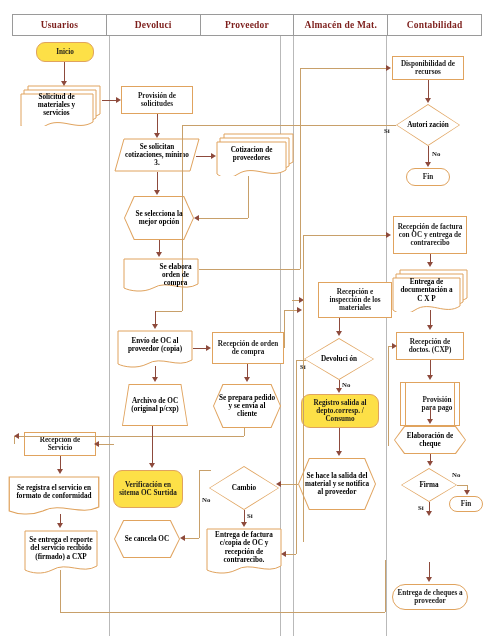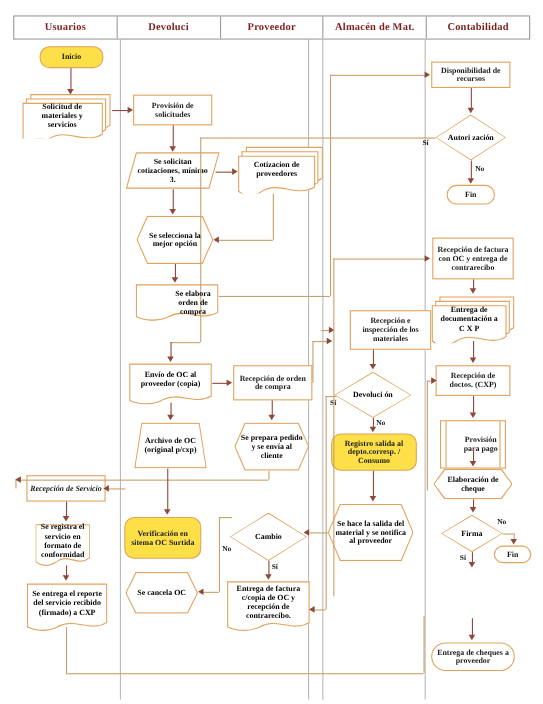--- a/index.html
+++ b/index.html
@@ -160,25 +160,25 @@
   </div>
 
   <div class="trw" style="left:122px;top:384px;width:66px;height:42px;">
     <div class="lbl">Archivo de OC (original p/cxp)</div>
   </div>
 
   <div class="hexw" style="left:213px;top:384px;width:68px;height:44px;">
     <div class="lbl">Se prepara pedido y se envía al cliente</div>
   </div>
 
-  <div class="node rect" style="left:24px;top:432px;width:72px;height:24px;font-style:italic;">
+  <div class="node rect" style="left:24px;top:432px;width:72px;height:24px;">
     <span>Recepción de Servicio</span>
   </div>
 
-  <div class="docw" style="left:32px;top:476px;width:50px;height:40px;">
+  <div class="docw" style="left:8px;top:476px;width:92px;height:40px;">
     <svg class="docsvg" viewBox="0 0 74 40" preserveAspectRatio="none">
       <path d="M1,1 H73 V31 C58,40 43,26 28,35 C18,40 7,38 1,35 Z" fill="#fff" stroke="#e0a35e" stroke-width="1"></path>
     </svg>
     <div class="lbl" style="bottom:8px;">Se registra el servicio en formato de conformidad</div>
   </div>
 
   <div class="docw" style="left:24px;top:530px;width:74px;height:46px;">
     <svg class="docsvg" viewBox="0 0 74 46" preserveAspectRatio="none">
       <path d="M1,1 H73 V36 C58,45 43,31 28,40 C18,45 7,43 1,40 Z" fill="#fff" stroke="#e0a35e" stroke-width="1"></path>
     </svg>

